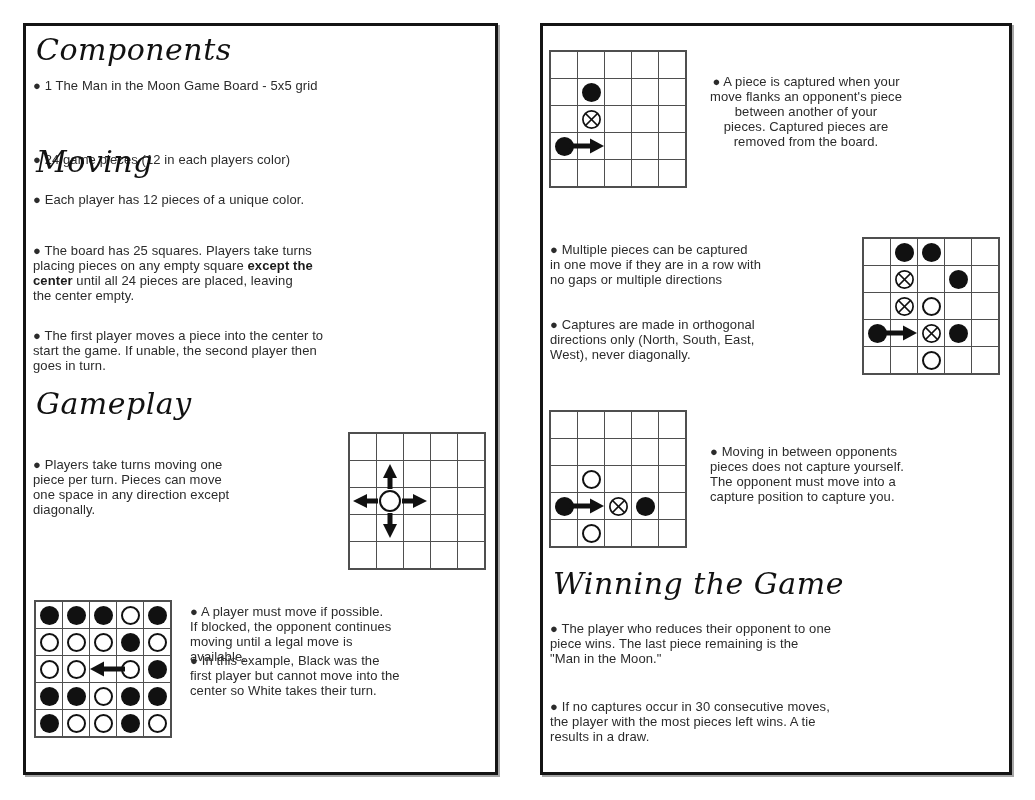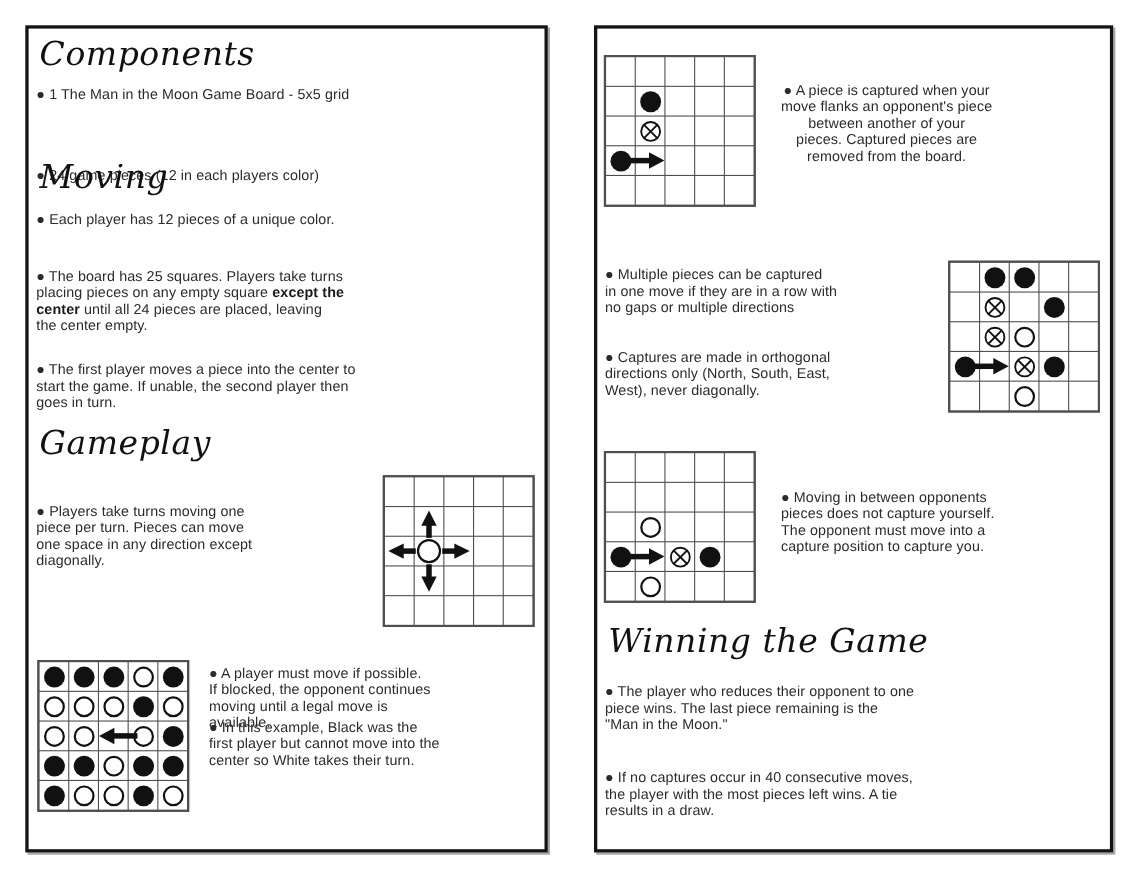--- a/index.html
+++ b/index.html
@@ -384,17 +384,17 @@
 pieces does not capture yourself.
 The opponent must move into a
 capture position to capture you.</div>
 
   <div class="script abs" style="left:10px; top:540px;">Winning the Game</div>
 
   <div class="txt abs" style="left:7px; top:596px;">● The player who reduces their opponent to one
 piece wins. The last piece remaining is the
 "Man in the Moon."</div>
 
-  <div class="txt abs" style="left:7px; top:674px;">● If no captures occur in 40 consecutive moves,
+  <div class="txt abs" style="left:7px; top:674px;">● If no captures occur in 30 consecutive moves,
 the player with the most pieces left wins. A tie
 results in a draw.</div>
 
 </div>
 
 </body></html>

